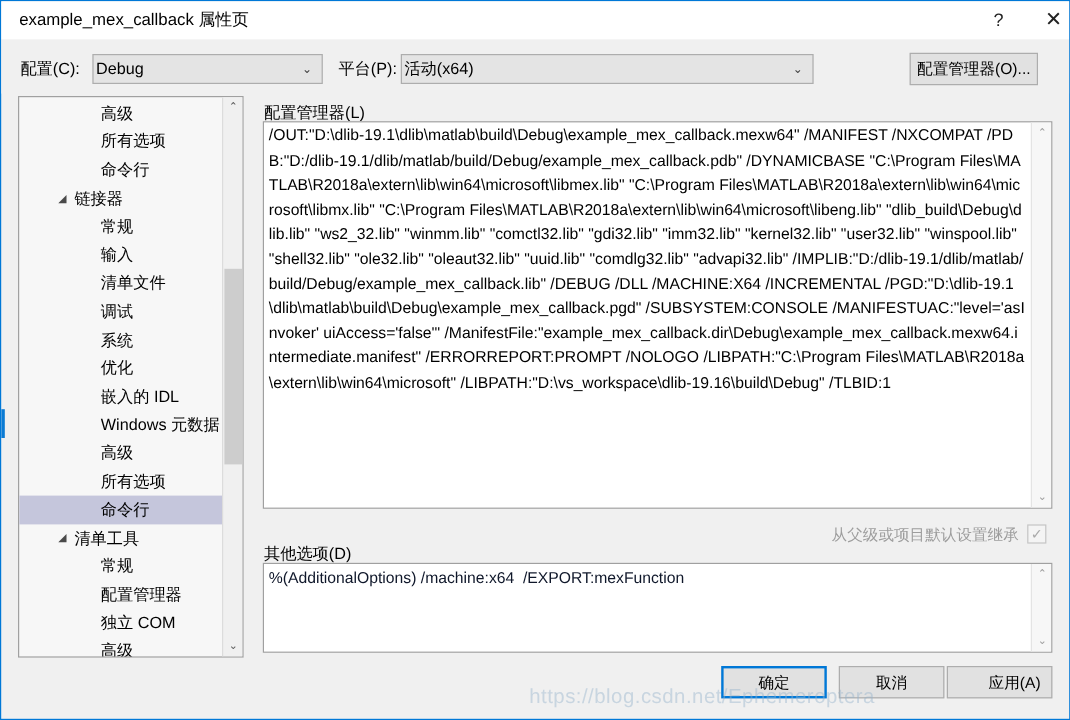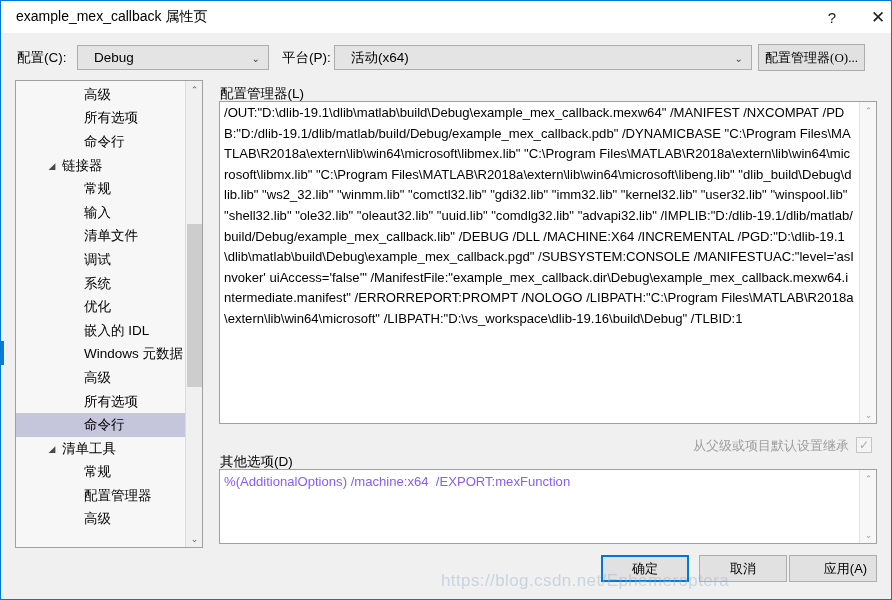--- a/index.html
+++ b/index.html
@@ -51,38 +51,37 @@
     white-space: nowrap;
   }
   #config-label   { left: 16px;  top: 48px; }
   #platform-label { left: 281px; top: 48px; }
   .combo {
     position: absolute;
     background: #e4e4e4;
     border: 1px solid #adadad;
     height: 25px;
     display: flex; align-items: center;
-    padding-left: 16px;
+    padding-left: 2px;
     font-size: 13.5px; color: #000;
   }
   #config-combo   { left: 76px;  top: 44px; width: 192px; }
-  #platform-combo { left: 333px; top: 44px; width: 418px; }
+  #platform-combo { left: 333px; top: 44px; width: 344px; }
   .combo .chev {
     position: absolute; right: 8px; top: 50%;
     transform: translateY(-50%);
     font-size: 10px; color: #444;
   }
   #config-manager-btn {
     position: absolute; left: 757px; top: 43px;
     width: 107px; height: 27px;
     background: #e1e1e1; border: 1px solid #adadad;
     display: flex; align-items: center; justify-content: center;
     font-size: 13px; color: #000;
     cursor: default;
-    font-family: Liberation Serif, serif;
   }
   
   #tree-pane {
     position: absolute; left: 14px; top: 79px;
     width: 188px; height: 468px;
     background: #f7f7f7;
     border: 1px solid #a0a0a0;
     overflow: hidden;
   }
   #tree-list {
@@ -178,21 +177,21 @@
     position: absolute; left: 218px; top: 468px;
     width: 658px; height: 75px;
     background: #ffffff;
     border: 1px solid #a0a0a0;
     overflow: hidden;
   }
   #other-text {
     position: absolute; left: 4px; top: 2px;
     width: 630px;
     font-size: 13.1px; line-height: 19px;
-    color: #8b5cf6;
+    color: #0f172a;
     white-space: pre-wrap; word-break: break-all;
   }
   #ob-sb {
     position: absolute; right: 0; top: 0;
     width: 17px; height: 73px;
     background: #f7f7f7;
     border-left: 1px solid #e4e4e4;
   }
   #ob-sb .arw {
     position: absolute; left: 0; width: 17px; height: 17px;
@@ -303,20 +302,23 @@
         </div>
         <div class="tree-item lvl1">
           <span class="arrow">◢</span>
           <span class="txt">清单工具</span>
         </div>
         <div class="tree-item lvl2">
           <span class="txt">常规</span>
         </div>
         <div class="tree-item lvl2">
           <span class="txt">配置管理器</span>
+        </div>
+        <div class="tree-item lvl2">
+          <span class="txt">独立 COM</span>
         </div>
         <div class="tree-item lvl2">
           <span class="txt">高级</span>
         </div>
       </div>
     <div id="tree-sb">
       <div class="arw up">⌃</div>
       <div class="thumb"></div>
       <div class="arw dn">⌄</div>
     </div>

